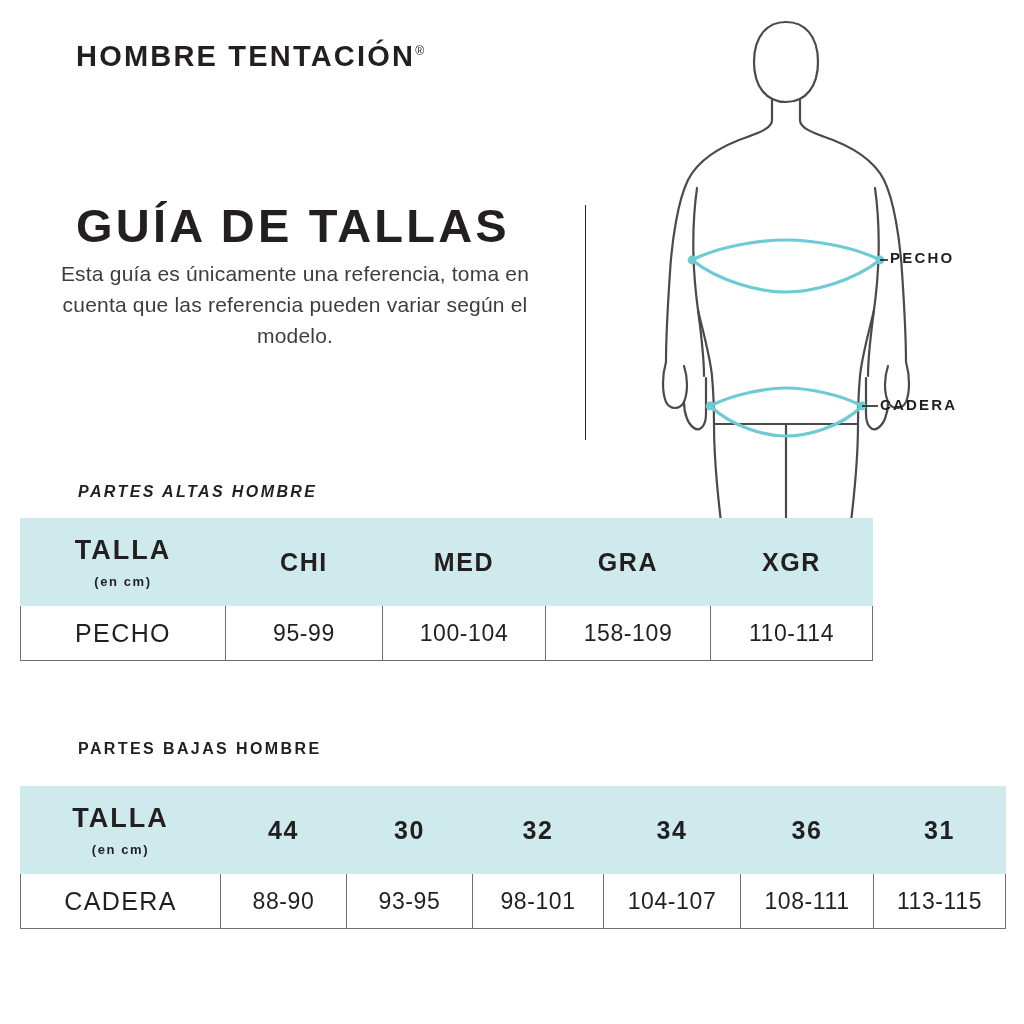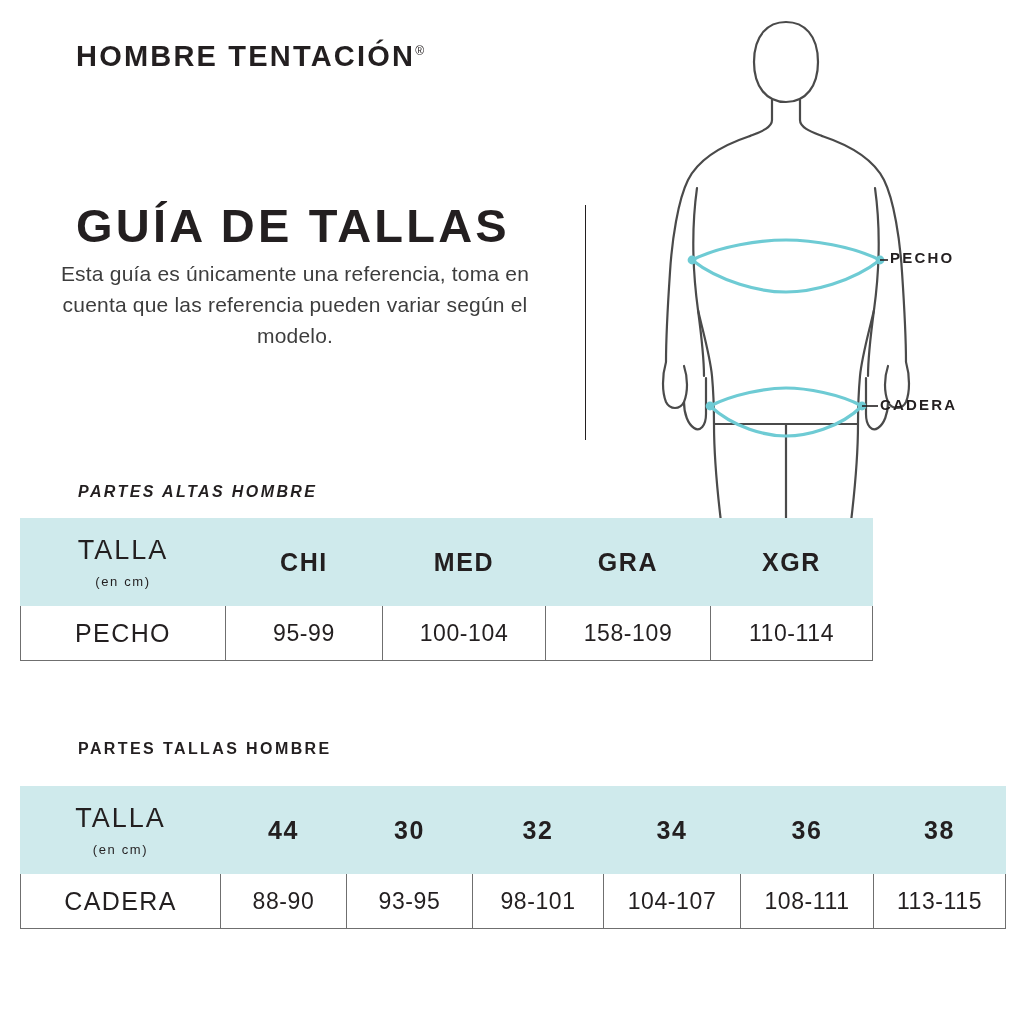--- a/index.html
+++ b/index.html
@@ -122,27 +122,27 @@
     letter-spacing: 1.6px;
     height: 84px;
   }
   .tbl tr.body td {
     height: 52px;
     background: #ffffff;
   }
   .talla-cell .talla-main {
     display: block;
     font-size: 27px;
-    font-weight: normal;
+    font-weight: bold;
     letter-spacing: 2px;
   }
   .talla-cell .talla-sub {
     display: block;
     font-size: 13px;
-    font-weight: normal;
+    font-weight: bold;
     letter-spacing: 1.6px;
     margin-top: 8px;
   }
   .tbl tr.body td.rowlabel {
     font-size: 25px;
     letter-spacing: 1.4px;
   }
 
   #table-upper { left: 20px; top: 518px; width: 852px; }
   #table-lower { left: 20px; top: 786px; width: 985px; }
@@ -236,21 +236,21 @@
     <tr class="body">
       <td class="rowlabel">PECHO</td>
       <td>95-99</td>
       <td>100-104</td>
       <td>158-109</td>
       <td>110-114</td>
     </tr>
   </tbody>
 </table>
 
-<div class="section-label label-bajas">PARTES TALLAS HOMBRE</div>
+<div class="section-label label-bajas">PARTES BAJAS HOMBRE</div>
 
 <table class="tbl" id="table-lower">
   <colgroup>
     <col style="width:200px">
       <col style="width:126px">
       <col style="width:126px">
       <col style="width:131px">
       <col style="width:137px">
       <col style="width:133px">
       <col style="width:132px">
@@ -259,21 +259,21 @@
     <tr class="head">
       <td class="talla-cell">
         <span class="talla-main">TALLA</span>
         <span class="talla-sub">(en cm)</span>
       </td>
       <td>44</td>
       <td>30</td>
       <td>32</td>
       <td>34</td>
       <td>36</td>
-      <td>38</td>
+      <td>31</td>
     </tr>
     <tr class="body">
       <td class="rowlabel">CADERA</td>
       <td>88-90</td>
       <td>93-95</td>
       <td>98-101</td>
       <td>104-107</td>
       <td>108-111</td>
       <td>113-115</td>
     </tr>

